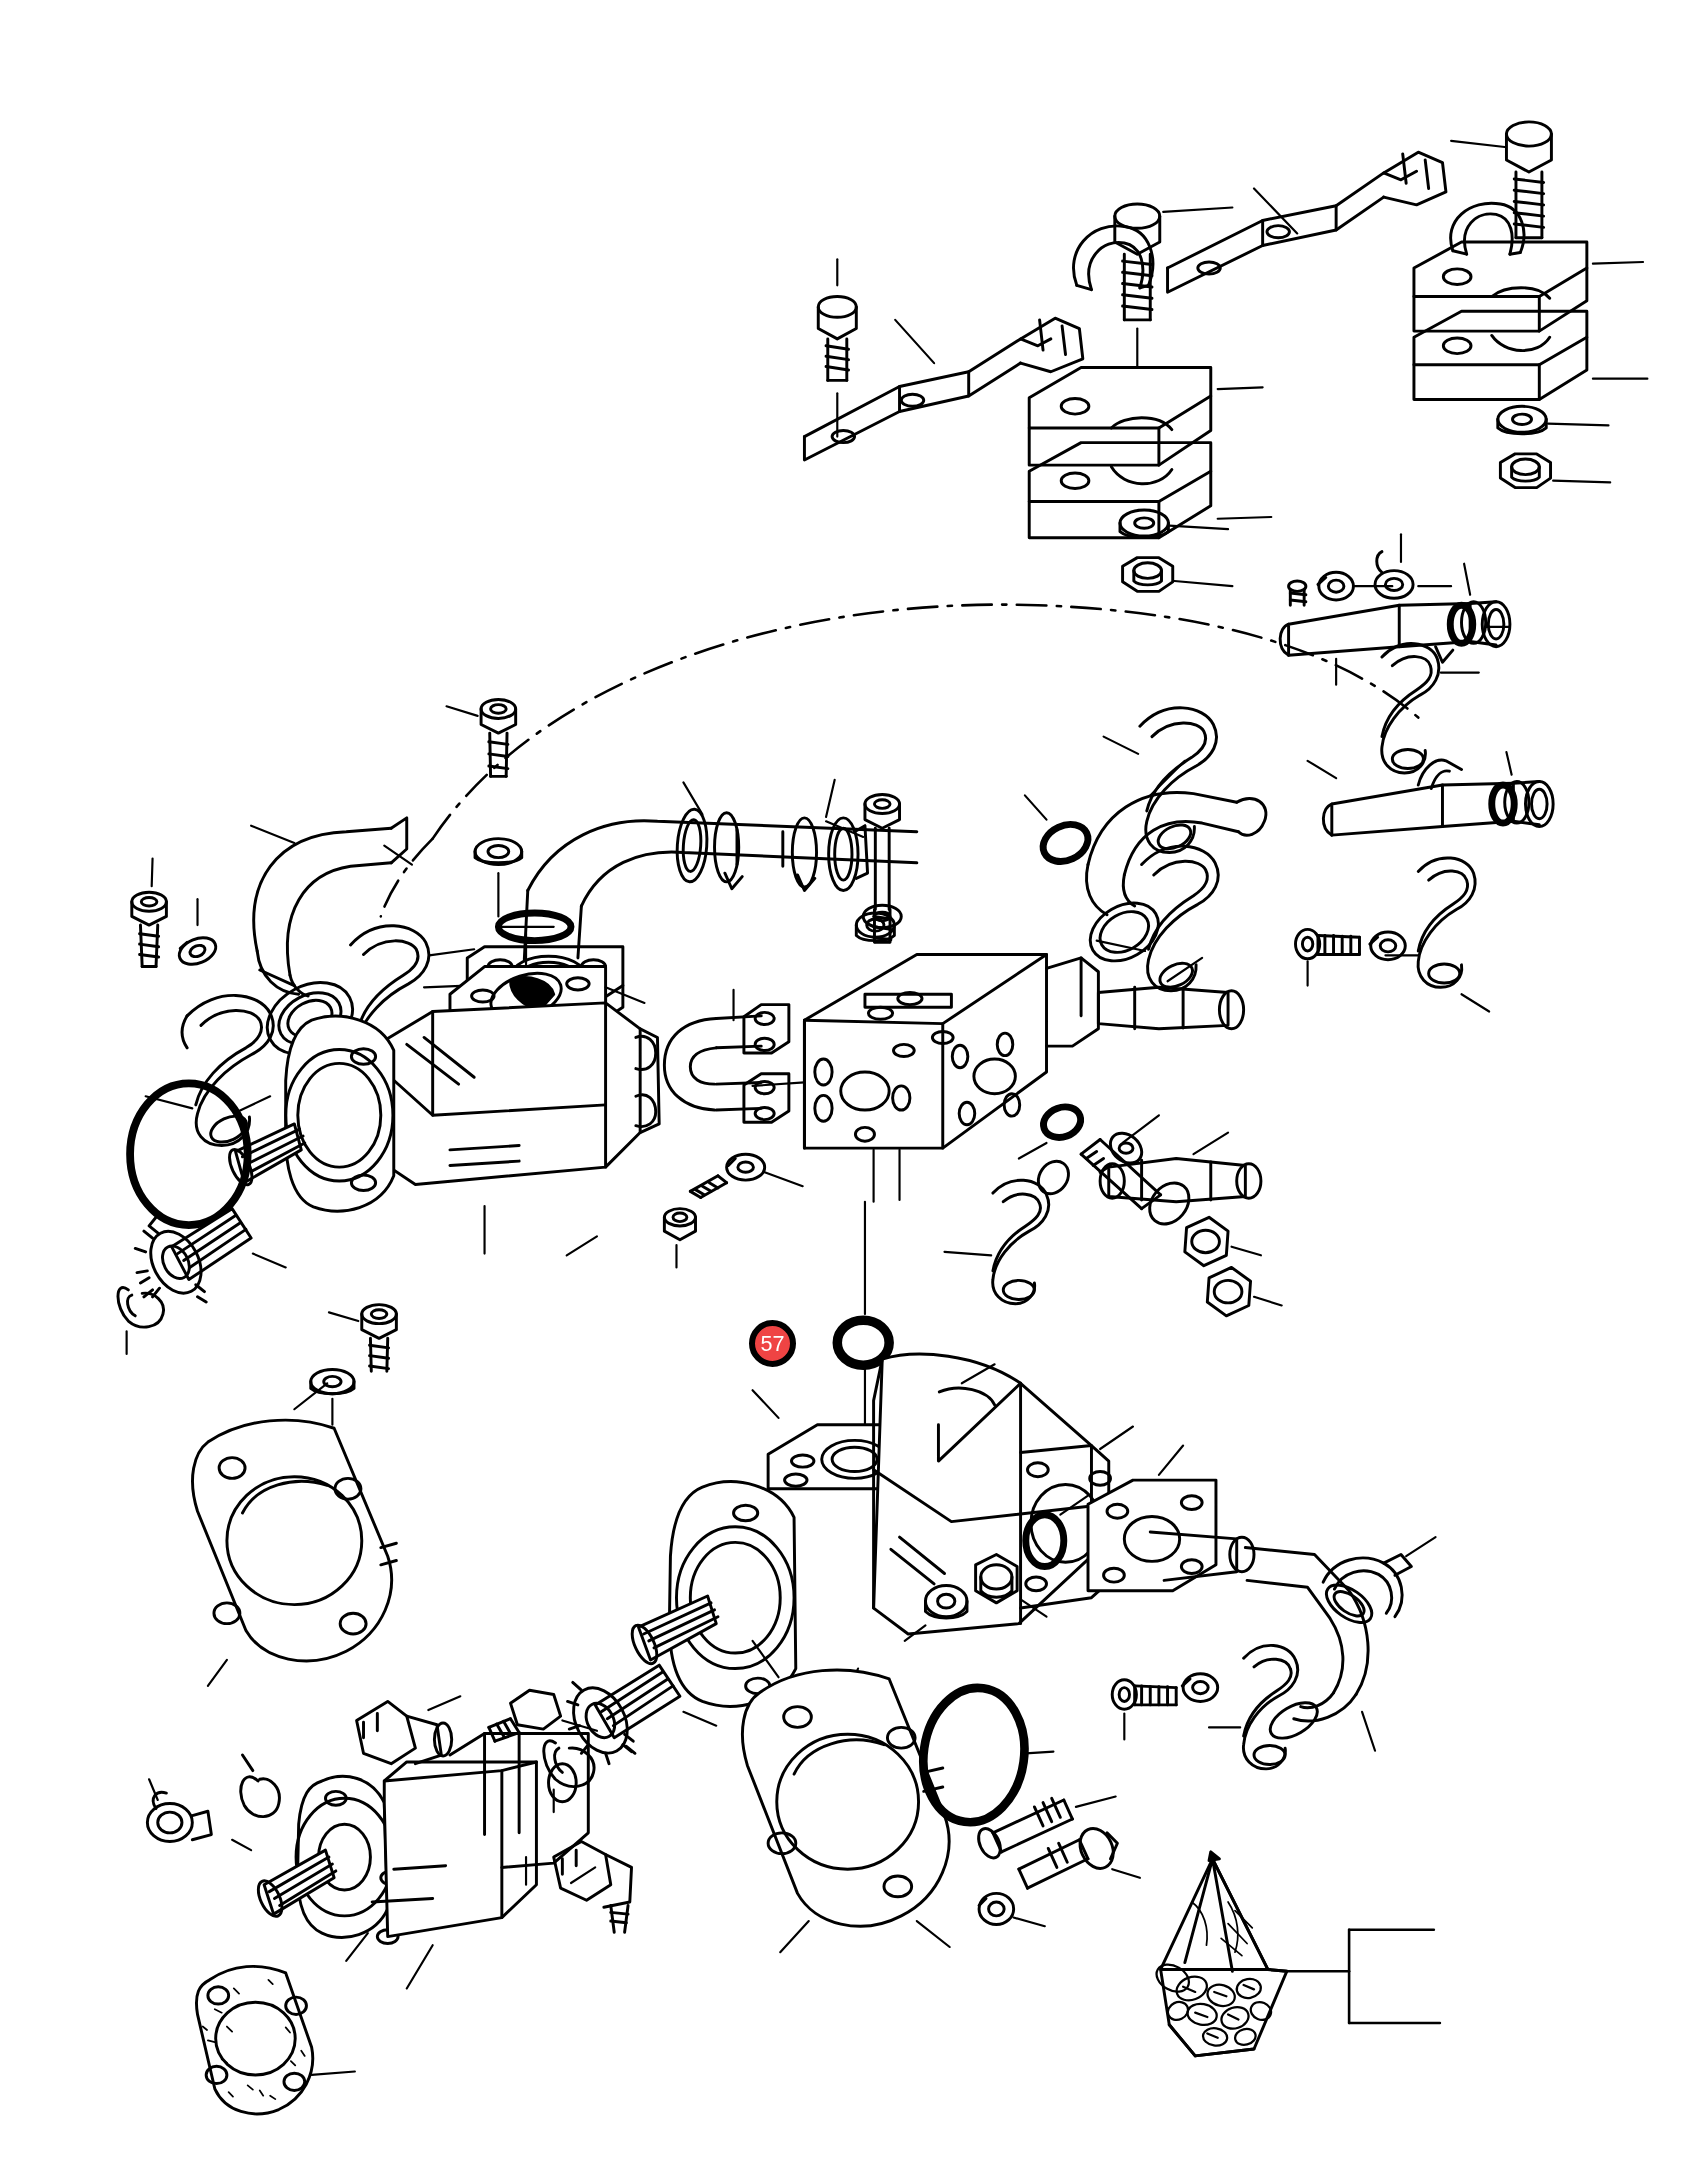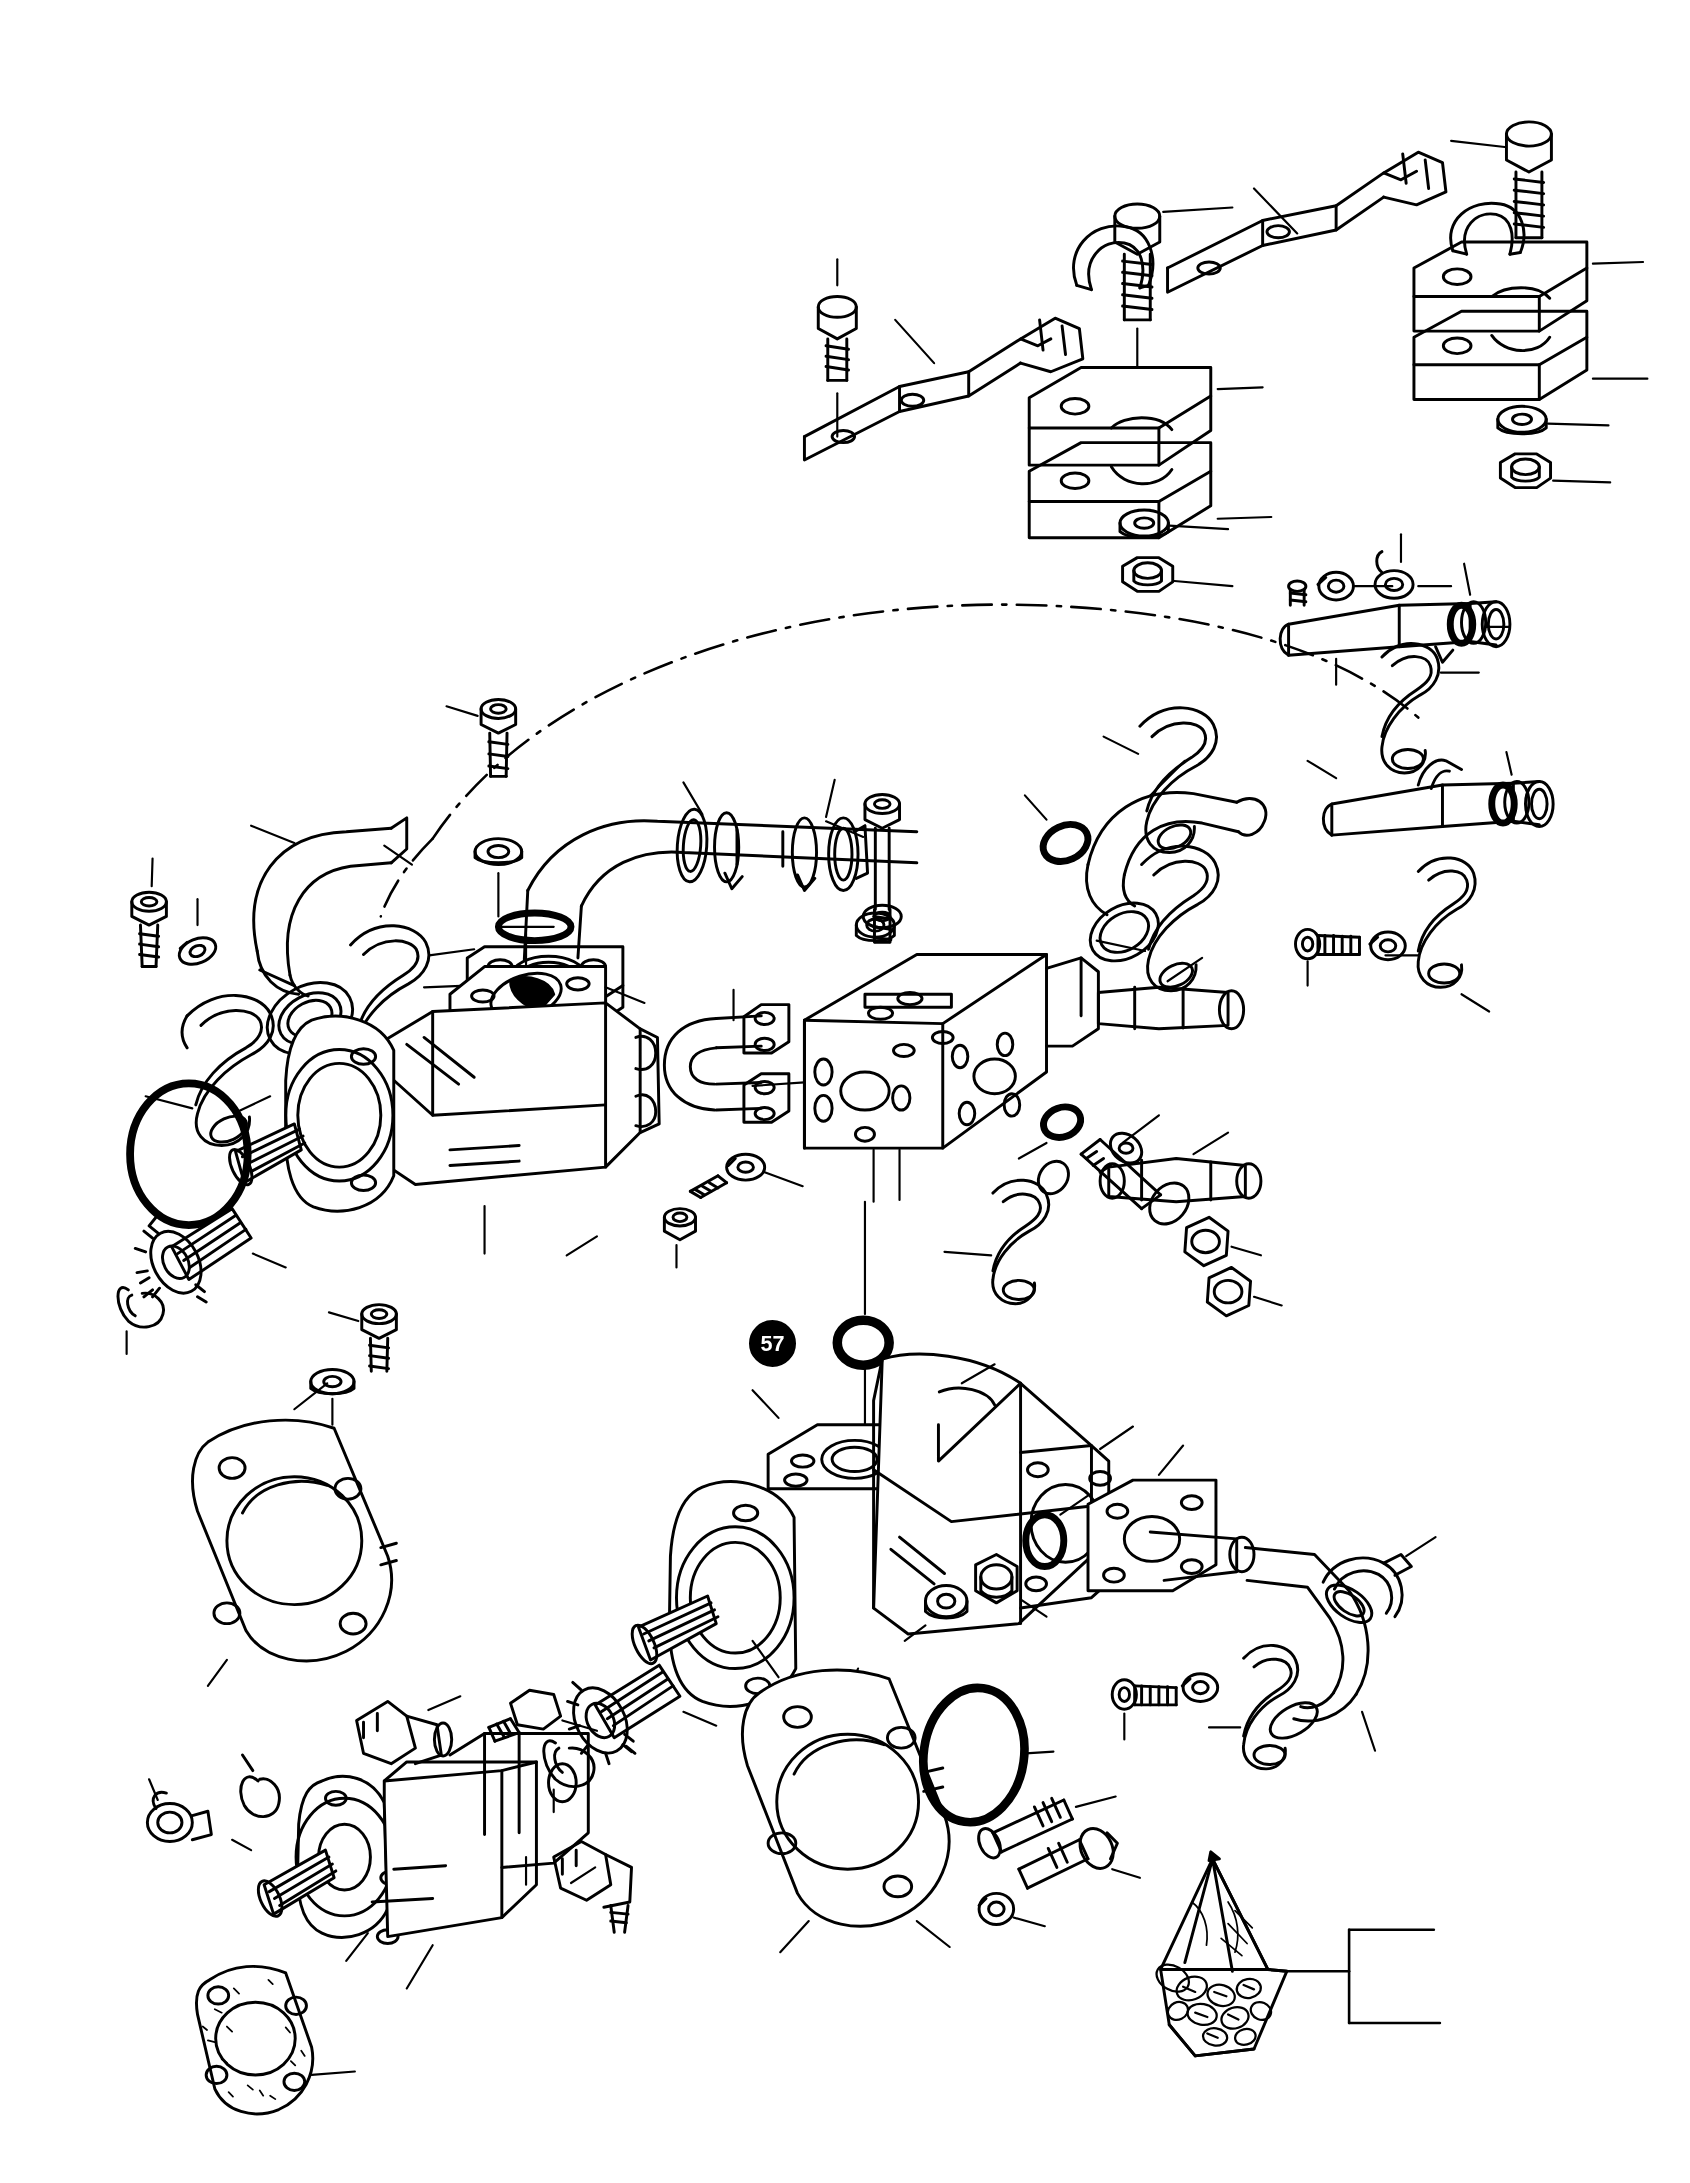--- a/index.html
+++ b/index.html
@@ -10,31 +10,30 @@
     width:1691px;height:2183px;
     background:#ffffff;
     overflow:hidden;
   }
   #diagram{position:absolute;left:0;top:0;width:1691px;height:2183px;}
   .badge-wrap{position:absolute;}
   .badge{
     position:absolute;
     width:47px;height:47px;
     border-radius:50%;
-    background:#000000;
+    background:#ef4444;
     border:6px solid #000000;
     box-sizing:border-box;
     display:flex;align-items:center;justify-content:center;
     color:#ffffff;
     font-family:"Liberation Sans",sans-serif;
     font-size:21.6px;
     line-height:1;
     letter-spacing:0px;
     user-select:none;
-    font-weight:bold;
   }
 </style>
 </head>
 <body>
 
 <div id="page">
 
   <svg id="diagram" viewBox="0 0 1955 2525" xmlns="http://www.w3.org/2000/svg">
     <rect x="0" y="0" width="1955" height="2525" fill="#ffffff"></rect>
 

